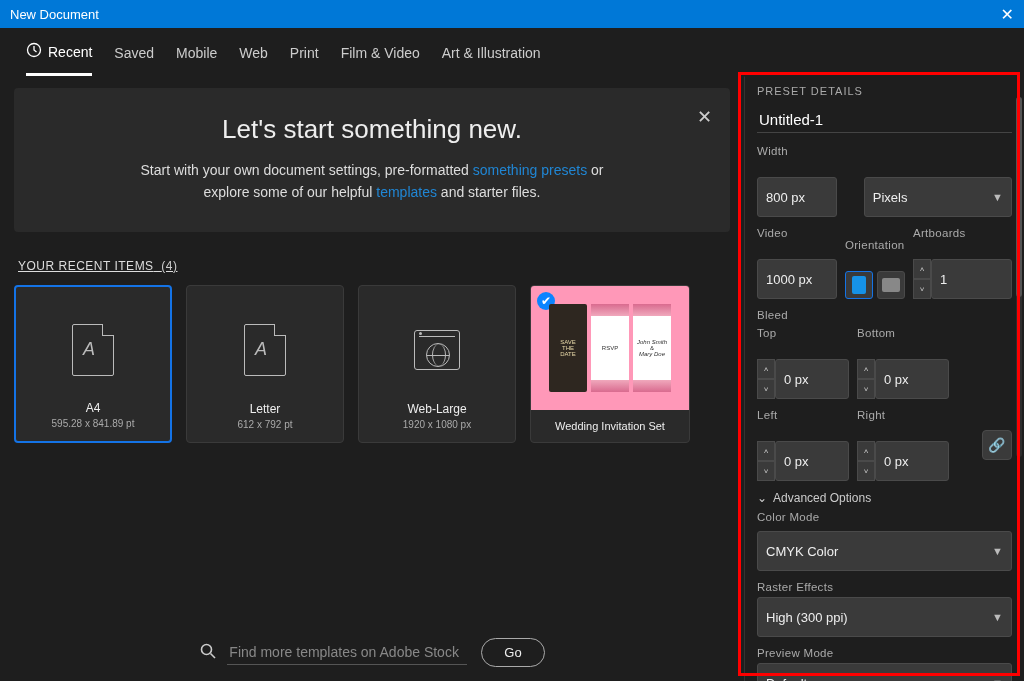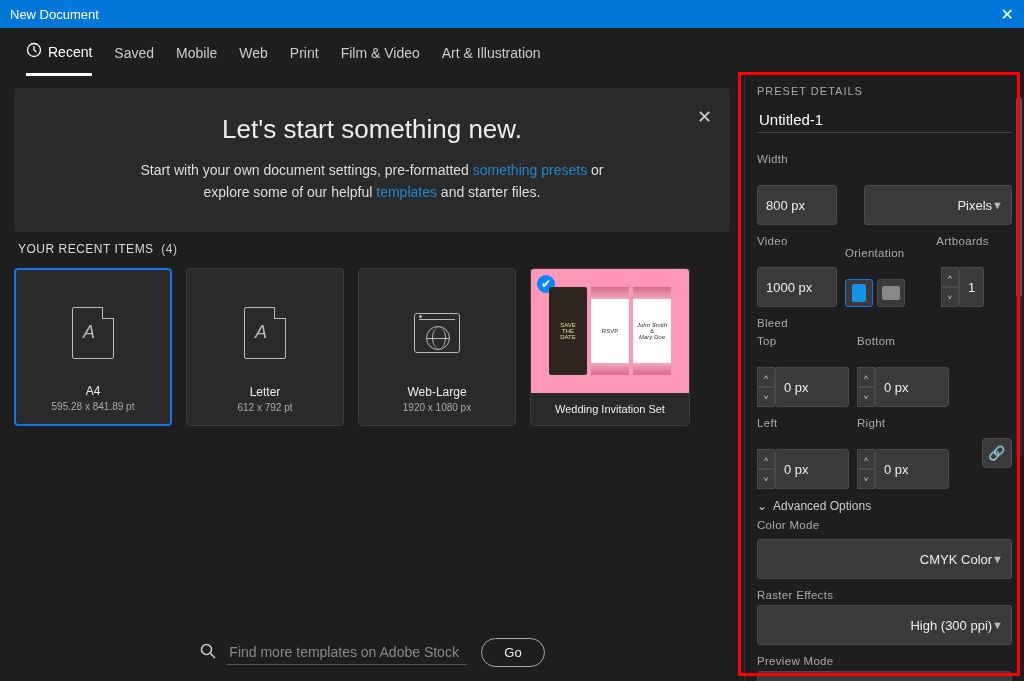--- a/index.html
+++ b/index.html
@@ -21,21 +21,21 @@
   .right-highlight { position:absolute; top:72px; left:738px; width:282px; height:604px; border:3px solid #ff0000; pointer-events:none; z-index:50; }
 
   
   .hero { background: #2a2a2a; border-radius: 4px; padding: 26px 30px 28px 30px; position: relative; text-align: center; }
   .hero-close { position: absolute; top: 18px; right: 18px; color: #ccc; font-size: 18px; cursor:pointer; }
   .hero h1 { font-size: 26px; font-weight: 400; margin-bottom: 14px; color:#eee; }
   .hero p { font-size: 14px; color: #ddd; line-height: 1.6; }
   .hero a { color: #2086d4; text-decoration: none; }
 
   
-  .section-label { font-size: 12px; letter-spacing: 0.5px; margin: 10px 0 12px 4px; color:#ddd;}
+  .section-label { font-size: 12px; letter-spacing: 0.5px; margin: 27px 0 12px 4px; color:#ddd;text-decoration:underline;}
   .section-label .count { color:#ccc; }
 
   
   .cards { display: flex; gap: 14px; }
   .card { width: 158px; height: 158px; background: #2a2a2a; border: 1px solid #3a3a3a; border-radius: 4px; display: flex; flex-direction: column; align-items: center; justify-content: flex-end; padding: 12px 6px; cursor:pointer; position:relative; }
   .card.selected { border: 2px solid #1473e6; }
   .card .thumb { flex:1; display:flex; align-items:center; justify-content:center; }
   .card .title { font-size: 12px; color:#eee; }
   .card .subtitle { font-size: 10px; color:#aaa; margin-top:3px; }
   .doc-thumb { width:42px; height:52px; border:1.5px solid #bbb; border-radius:2px; position:relative; }
@@ -60,25 +60,25 @@
   .card4 .caption{ height:32px; display:flex; align-items:center; justify-content:center; font-size:11px; color:#eee;}
 
   
   .search-row { position:absolute; bottom:16px; left:0; right:0; display:flex; align-items:center; justify-content:center; gap:14px;}
   .search-wrap{ display:flex; align-items:center; gap:10px; color:#888; font-size:14px;}
   .go-btn{ border:1.5px solid #aaa; background:transparent; color:#eee; border-radius:20px; padding:6px 22px; font-size:13px; cursor:pointer;}
 
   
   .r-label { font-size: 11.5px; color: #aaa; letter-spacing: .3px; }
   .r-header { font-size: 11px; letter-spacing:1px; color:#aaa; margin-bottom:10px;}
-  .r-name { font-size:15px; color:#fff; padding:4px 2px; border-bottom:1px solid #444; margin-bottom:20px;}
+  .r-name { font-size:15px; color:#fff; padding:4px 2px; border-bottom:1px solid #444; margin-bottom:12px;}
   .row { display:flex; gap:8px; align-items:flex-end; margin-bottom:10px;}
   .col { display:flex; flex-direction:column; gap:20px; }
   .field { background:#3a3a3a; border:1px solid #4a4a4a; color:#eee; font-size:13px; height:40px; padding:0 8px; display:flex; align-items:center; border-radius:3px; }
-  .select { justify-content:flex-end; }
+  .select { justify-content:space-between; }
   .select .chev { font-size:11px; color:#bbb; }
   .spinner{ width:18px; display:flex; flex-direction:column;}
   .spinner div{ flex:1; display:flex; align-items:center; justify-content:center; background:#3a3a3a; border:1px solid #4a4a4a; font-size:8px; color:#ccc;}
   .orient-btn{ width:28px; height:28px; background:#3a3a3a; border:1px solid #4a4a4a; display:flex; align-items:center; justify-content:center; border-radius:3px;}
   .orient-btn.active{ border-color:#1473e6; }
   .orient-ico{ width:14px; height:18px; background:#888; border-radius:2px; position:relative;}
   .orient-ico.active{ background:#1692e6; }
   .orient-ico.land{ width:18px; height:14px; }
   .link-btn{ width:30px; height:30px; background:#3a3a3a; border:1px solid #4a4a4a; border-radius:4px; display:flex; align-items:center; justify-content:center; color:#ccc; font-size:14px;}
   .adv-row{ display:flex; align-items:center; gap:6px; font-size:12px; color:#ccc; margin:6px 0 6px 0;}
@@ -251,21 +251,21 @@
         <span class="r-label">Orientation</span>
         <div style="display:flex; gap:4px;">
           <div class="orient-btn active">
               <div class="orient-ico active"></div>
             </div>
           <div class="orient-btn">
               <div class="orient-ico land"></div>
             </div>
         </div>
       </div>
-      <div class="col" style="flex:1;align-items:center;">
+      <div class="col" style="flex:1;">
         <span class="r-label">Artboards</span>
         <div style="display:flex;">
           <div class="spinner">
               <div>˄</div>
               <div>˅</div>
             </div>
           <div class="field" style="flex:1;">1</div>
         </div>
       </div>
     </div>

